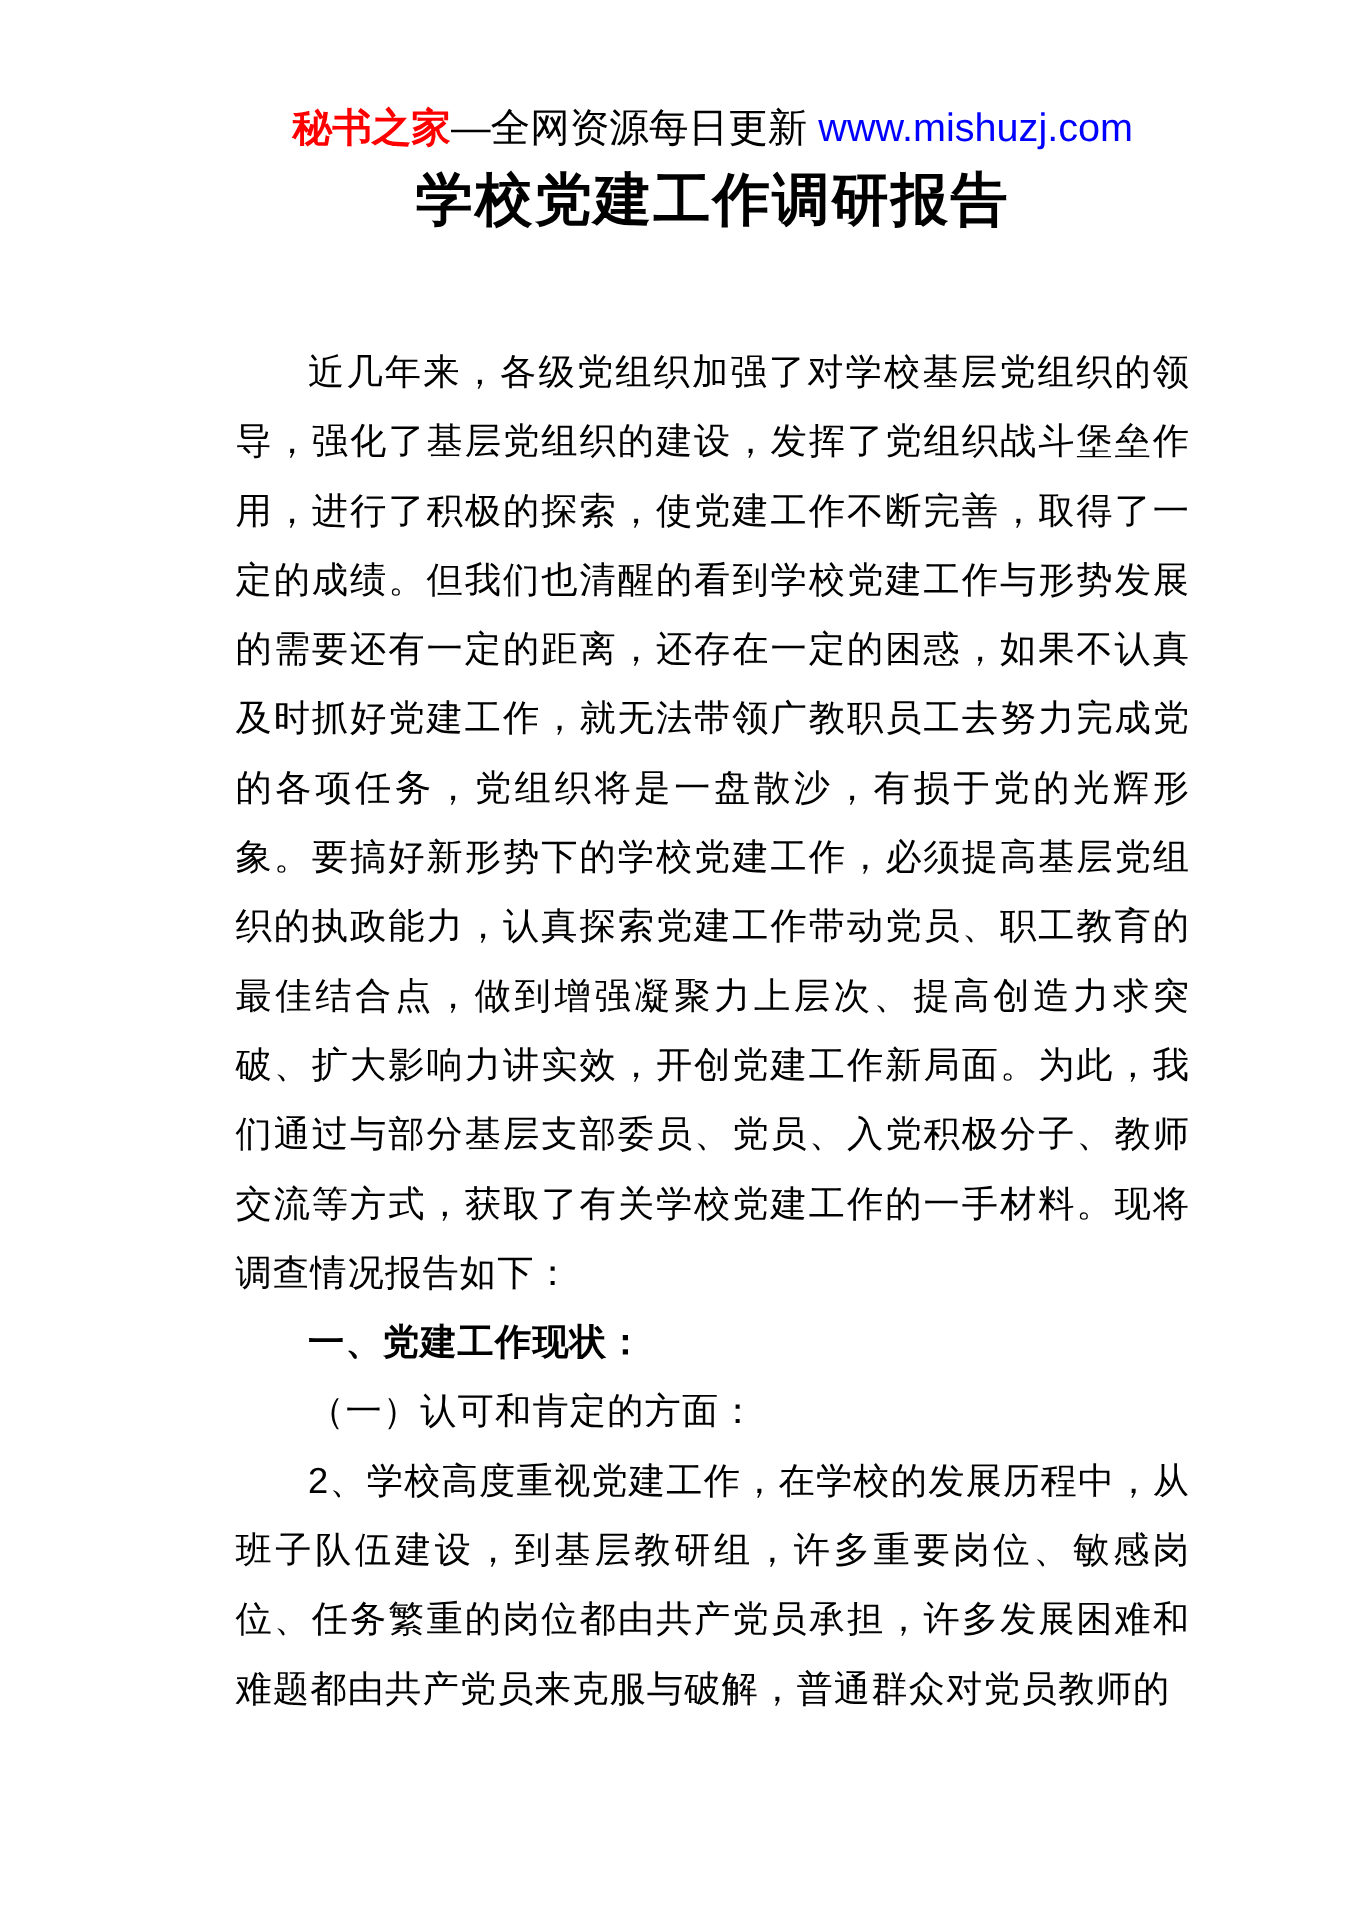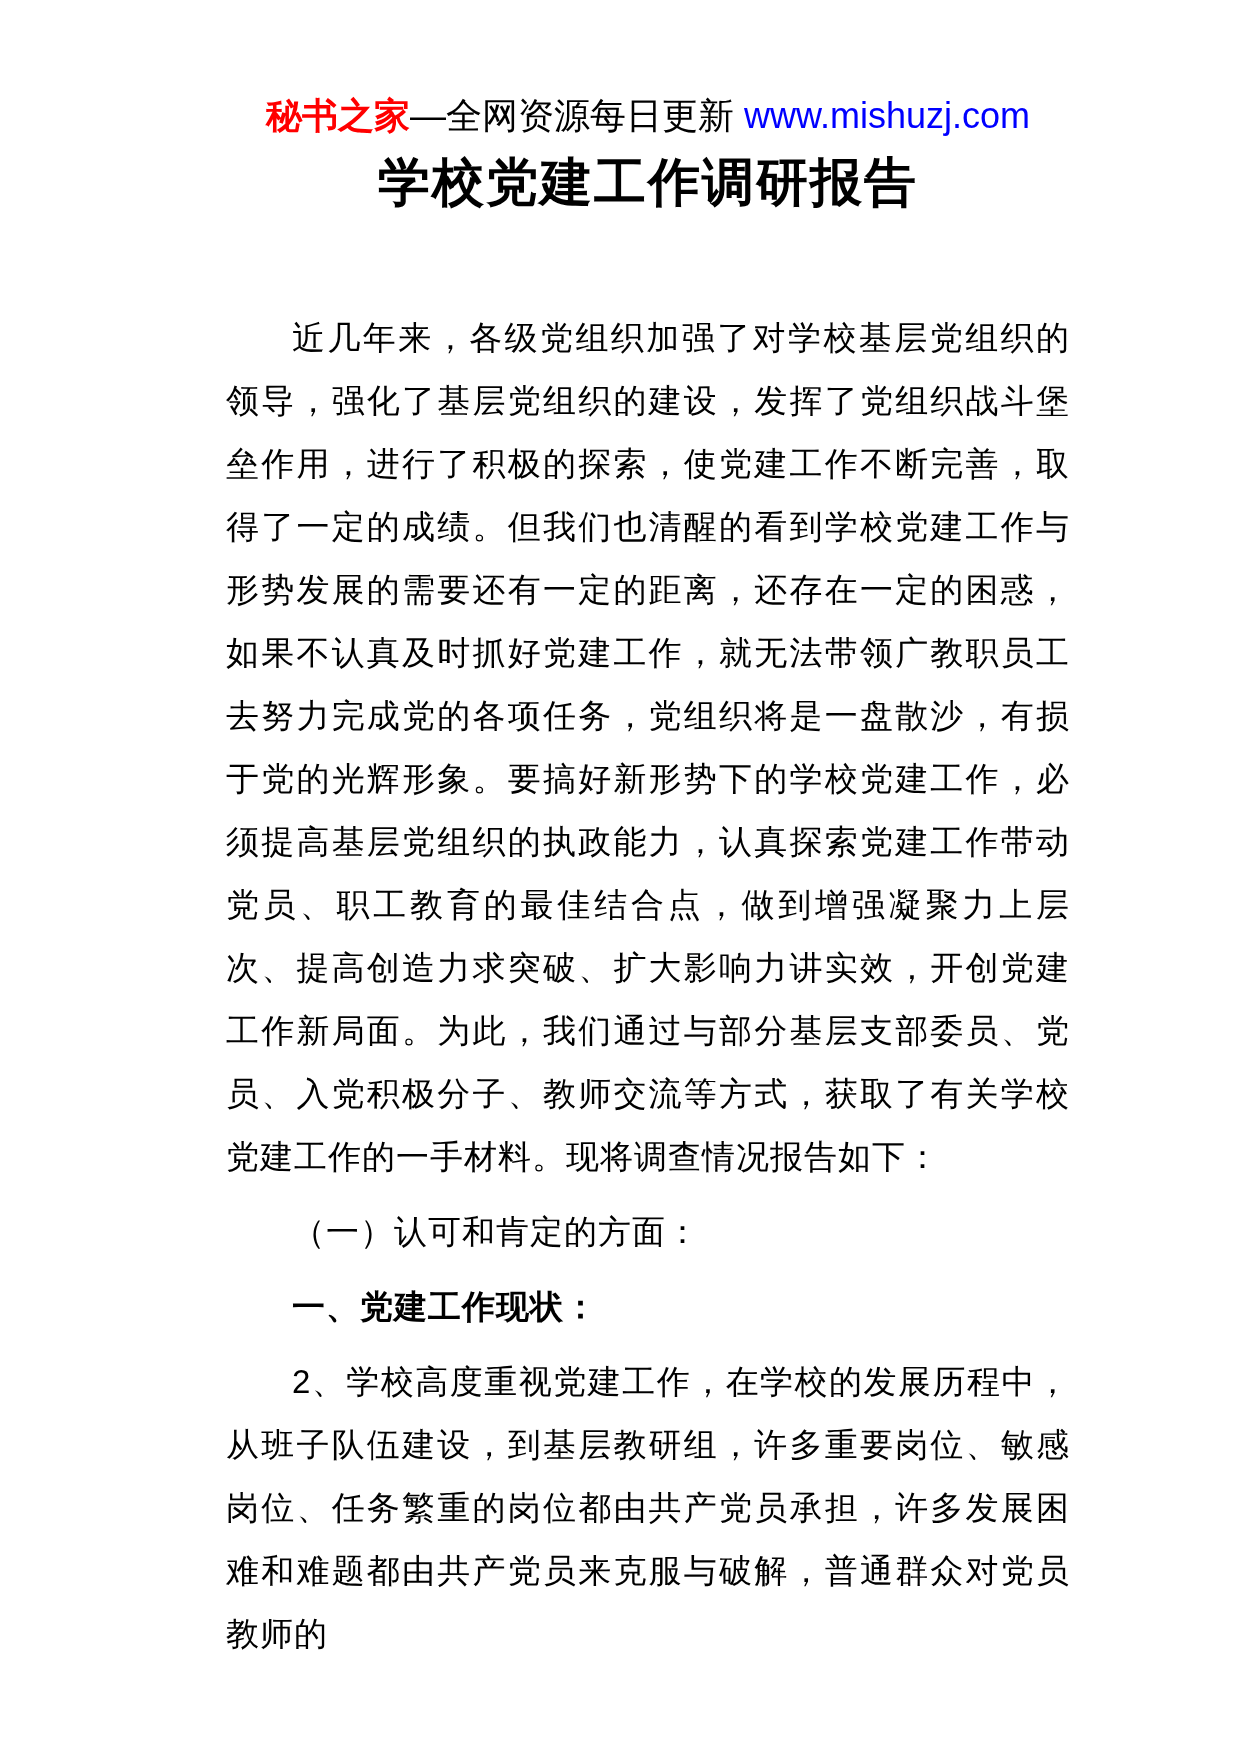--- a/index.html
+++ b/index.html
@@ -47,38 +47,38 @@
   }
   .doc-body {
     width: 868px;
     margin: 92px auto 0 auto;
     font-size: 33px;
     line-height: 63px;
     text-align: justify;
     letter-spacing: 1px;
   }
   .para {
-    margin: 12px;
+    margin: 0;
     text-indent: 2em;
   }
   .para.bold {
     font-weight: bold;
   }
 </style>
 </head>
 <body>
 
 <div class="page">
 
   <div class="doc-header">
     <span class="brand">秘书之家</span><span class="tagline">—全网资源每日更新 </span><span class="site-url">www.mishuzj.com</span>
   </div>
 
   <h1 class="doc-title">学校党建工作调研报告</h1>
 
   <div class="doc-body">
     <p class="para">近几年来，各级党组织加强了对学校基层党组织的领导，强化了基层党组织的建设，发挥了党组织战斗堡垒作用，进行了积极的探索，使党建工作不断完善，取得了一定的成绩。但我们也清醒的看到学校党建工作与形势发展的需要还有一定的距离，还存在一定的困惑，如果不认真及时抓好党建工作，就无法带领广教职员工去努力完成党的各项任务，党组织将是一盘散沙，有损于党的光辉形象。要搞好新形势下的学校党建工作，必须提高基层党组织的执政能力，认真探索党建工作带动党员、职工教育的最佳结合点，做到增强凝聚力上层次、提高创造力求突破、扩大影响力讲实效，开创党建工作新局面。为此，我们通过与部分基层支部委员、党员、入党积极分子、教师交流等方式，获取了有关学校党建工作的一手材料。现将调查情况报告如下：</p>
+    <p class="para bold">一、党建工作现状：</p>
     <p class="para">（一）认可和肯定的方面：</p>
-    <p class="para bold">一、党建工作现状：</p>
     <p class="para">2、学校高度重视党建工作，在学校的发展历程中，从班子队伍建设，到基层教研组，许多重要岗位、敏感岗位、任务繁重的岗位都由共产党员承担，许多发展困难和难题都由共产党员来克服与破解，普通群众对党员教师的</p>
   </div>
 
 </div>
 
 </body></html>

